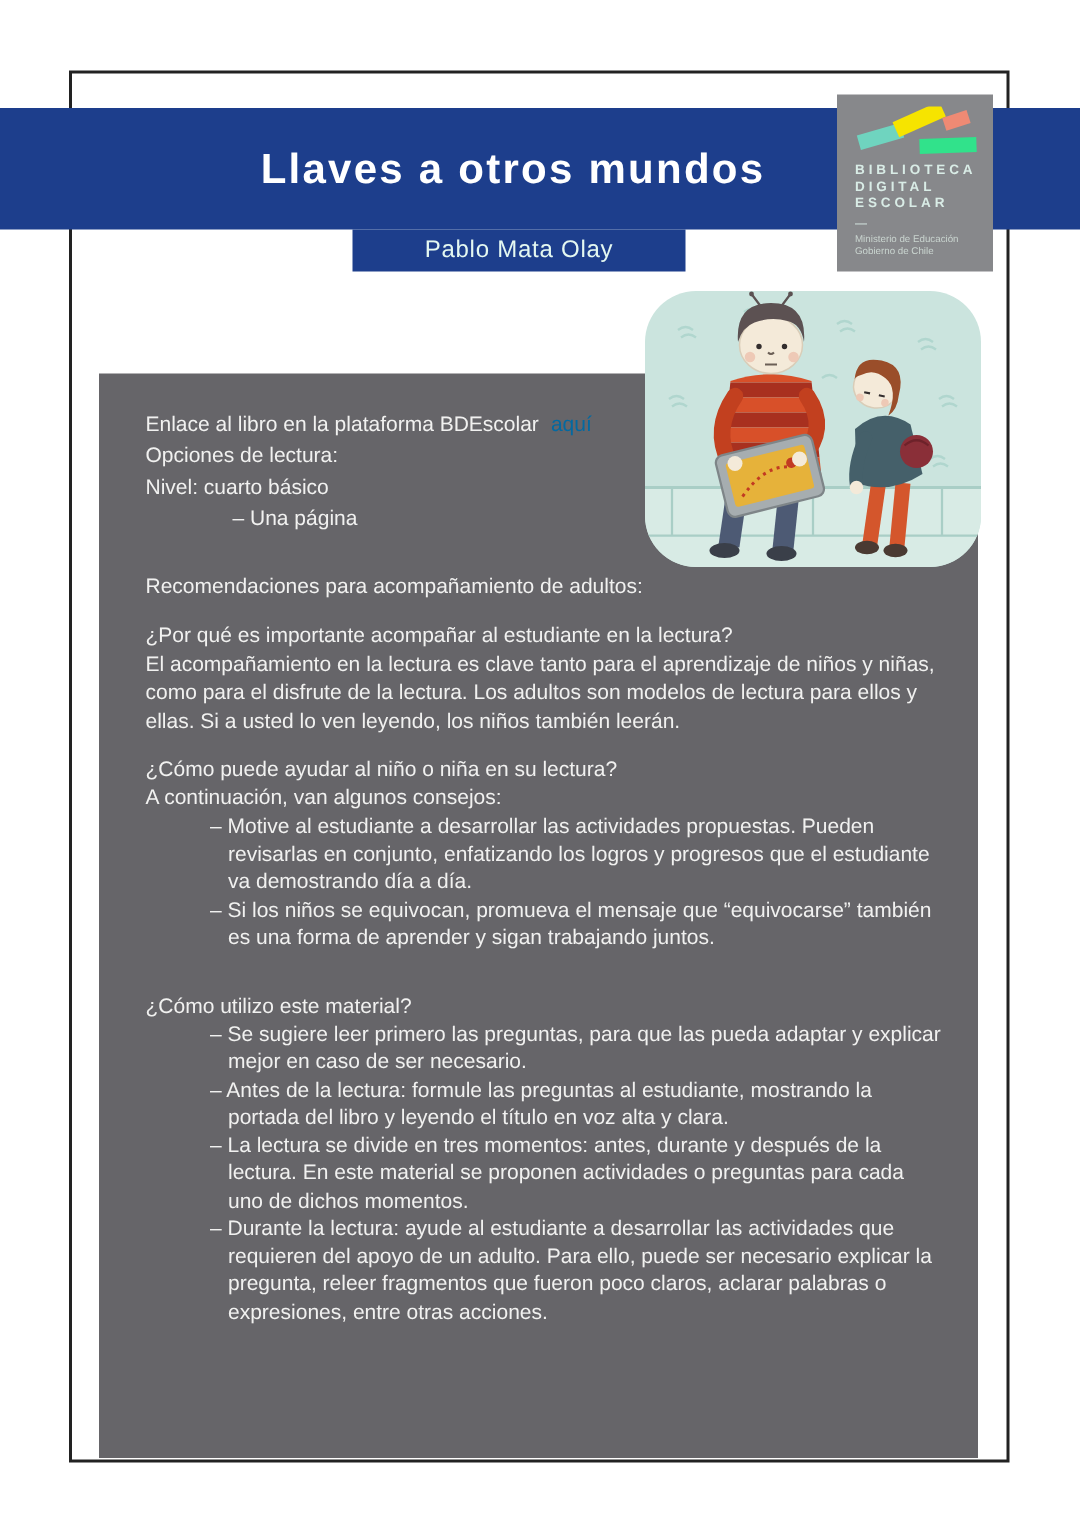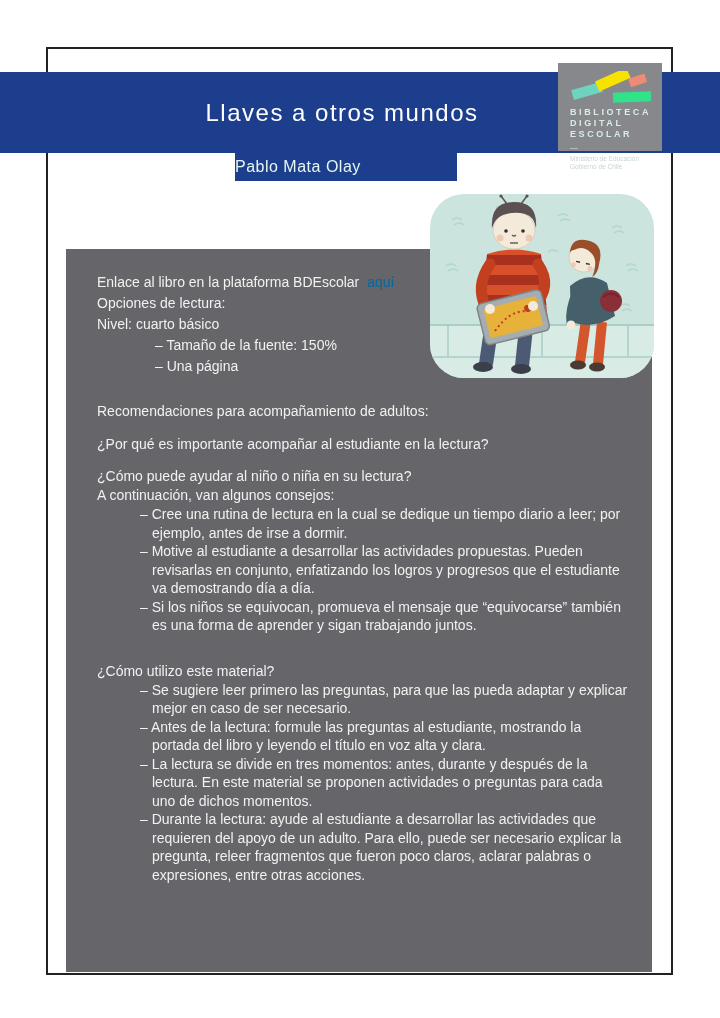--- a/index.html
+++ b/index.html
@@ -11,31 +11,31 @@
   .page-border{
     position:absolute;left:46px;top:47px;width:627px;height:928px;
     border:2px solid #222222;box-sizing:border-box;z-index:0;background:#fff;
   }
   
   .header-band{
     position:absolute;left:0;top:72px;width:720px;height:81px;
     background:#1d3e8c;z-index:3;display:flex;align-items:center;justify-content:center;
   }
   .doc-title{
-    color:#ffffff;font-size:24px;letter-spacing:1.5px;font-weight:normal;
+    color:#ffffff;font-size:28px;letter-spacing:1.5px;font-weight:bold;
     transform:translateX(-18px);white-space:nowrap;
   }
   .author-box{
     position:absolute;left:235px;top:153px;width:222px;height:28px;
-    background:#1d3e8c;z-index:3;display:flex;align-items:center;justify-content:flex-start;
+    background:#1d3e8c;z-index:3;display:flex;align-items:center;justify-content:center;
   }
   .author-name{color:#e4f8f1;font-size:16px;letter-spacing:0.5px;}
   
   .logo{
-    position:absolute;left:558px;top:63px;width:104px;height:88px;
+    position:absolute;left:558px;top:63px;width:104px;height:118px;
     background:#87888b;z-index:4;box-sizing:border-box;padding:8px 0 16px 12px;
   }
   .logo-line{color:#d9ece6;font-size:9px;font-weight:bold;letter-spacing:2.6px;line-height:11px;}
   .logo-dash{color:#d9ece6;font-size:8px;line-height:9px;margin-top:3px;}
   .ministry{color:#c9d4cf;font-size:6.5px;line-height:8px;margin-top:3px;}
   
   .gray-box{
     position:absolute;left:66px;top:249px;width:586px;height:723px;
     background:#666569;z-index:1;
   }
@@ -179,35 +179,34 @@
   </svg>
 </div>
 
 <div class="content">
   <div class="info-block">
     <div>
       <span>Enlace al libro en la plataforma BDEscolar</span><a href="#" class="link">aquí</a>
     </div>
     <div>Opciones de lectura:</div>
     <div>Nivel: cuarto básico</div>
-    <div class="indent1">– Tamaño de la fuente: 150%</div>
     <div class="indent1">– Una página</div>
   </div>
 
   <div class="recom">Recomendaciones para acompañamiento de adultos:</div>
 
   <div class="sec sec1">
     <div class="sec-heading">¿Por qué es importante acompañar al estudiante en la lectura?</div>
+    <div>El acompañamiento en la lectura es clave tanto para el aprendizaje de niños y niñas, como para el disfrute de la lectura. Los adultos son modelos de lectura para ellos y ellas. Si a usted lo ven leyendo, los niños también leerán.</div>
   </div>
 
   <div class="sec sec2">
     <div class="sec-heading">¿Cómo puede ayudar al niño o niña en su lectura?</div>
     <div>A continuación, van algunos consejos:</div>
     <ul class="dash-list">
-      <li>– Cree una rutina de lectura en la cual se dedique un tiempo diario a leer; por ejemplo, antes de irse a dormir.</li>
       <li>– Motive al estudiante a desarrollar las actividades propuestas. Pueden revisarlas en conjunto, enfatizando los logros y progresos que el estudiante va demostrando día a día.</li>
       <li>– Si los niños se equivocan, promueva el mensaje que “equivocarse” también es una forma de aprender y sigan trabajando juntos.</li>
     </ul>
   </div>
 
   <div class="sec sec3">
     <div class="sec-heading">¿Cómo utilizo este material?</div>
     <ul class="dash-list">
       <li>– Se sugiere leer primero las preguntas, para que las pueda adaptar y explicar mejor en caso de ser necesario.</li>
       <li>– Antes de la lectura: formule las preguntas al estudiante, mostrando la portada del libro y leyendo el título en voz alta y clara.</li>

